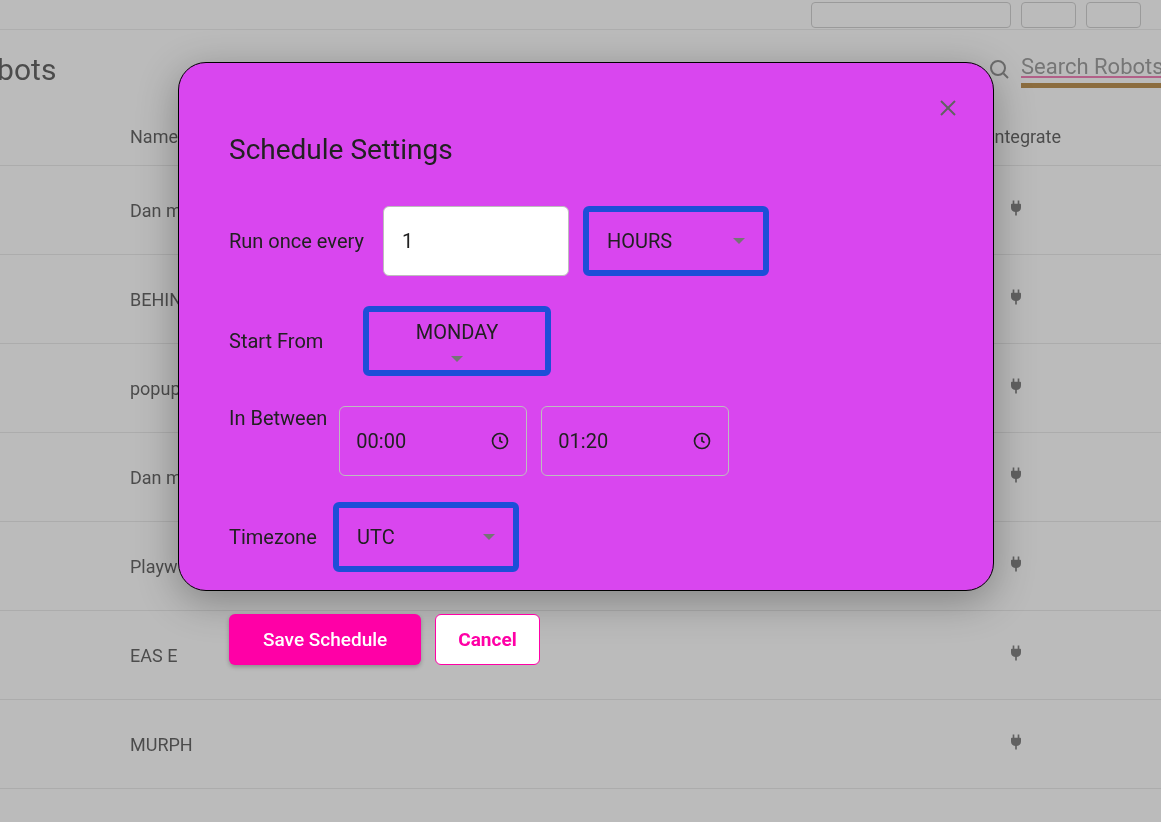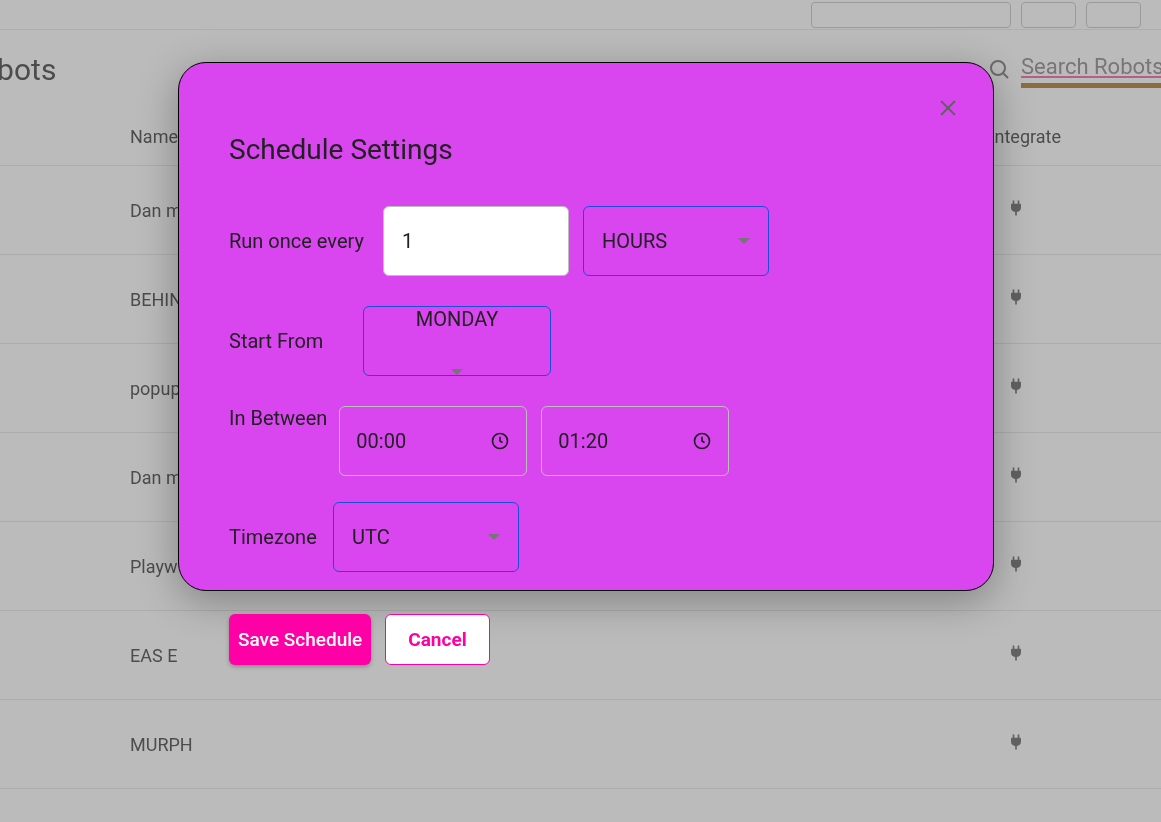--- a/index.html
+++ b/index.html
@@ -24,28 +24,28 @@
   
   .modal { position:absolute; left:178px; top:62px; width:816px; height:529px; background:#d946ef; border:1px solid #000; border-radius:28px; padding:50px; box-shadow:0 10px 40px rgba(0,0,0,0.3); }
   .modal-close { position:absolute; right:35px; top:35px; cursor:pointer; color:#616161; }
   .modal h2 { font-size:28px; font-weight:400; margin:20px 0 40px 0; color:#212121; }
   .form-row { display:flex; align-items:center; gap:14px; margin-bottom:30px; }
   .form-label { font-size:20px; color:#212121; min-width:140px; }
   .form-label.narrow { min-width:90px; }
   .form-col { display:flex; flex-direction:row; gap:12px; margin-bottom:26px; }
   .section-label { font-size:20px; color:#212121; }
   .num-input { width:186px; height:70px; border:1px solid #bdbdbd; border-radius:6px; font-size:20px; padding:0 18px; outline:none; color:#212121;}
-  .select { height:70px; border:1px solid #1d4ed8; border-radius:6px; display:flex; align-items:center; justify-content:space-between; padding:0 18px; cursor:pointer; font-size:20px; color:#212121; }
+  .select { height:70px; border:6px solid #1d4ed8; border-radius:6px; display:flex; align-items:center; justify-content:space-between; padding:8px 18px; cursor:pointer; font-size:20px; color:#212121; }
   .select.w186 { width:186px; }
   .select.w188 { width:188px;flex-direction:column; }
   .caret { width:0; height:0; border-left:6px solid transparent; border-right:6px solid transparent; border-top:6px solid #757575; }
   .time-inputs { display:flex; gap:14px; }
   .time-box { width:188px; height:70px; border:1px solid #bdbdbd; border-radius:6px; display:flex; align-items:center; justify-content:space-between; padding:0 16px; font-size:20px; color:#212121; cursor:pointer; }
   .btn-row { display:flex; gap:14px; margin-top:42px; }
-  .btn-primary { background:#ff00a6; color:#fff; border:none; border-radius:6px; padding:14px 9px; font-size:19px; font-weight:500; cursor:pointer; box-shadow:0 2px 4px rgba(0,0,0,0.25);}
+  .btn-primary { background:#ff00a6; color:#fff; border:none; border-radius:6px; padding:14px 34px; font-size:19px; font-weight:500; cursor:pointer; box-shadow:0 2px 4px rgba(0,0,0,0.25);}
   .btn-secondary { background:#fff; color:#ff00a6; border:1px solid #ff00a6; border-radius:6px; padding:12px 22px; font-size:19px; font-weight:700; cursor:pointer; }
   svg { display:block; }
 </style>
 </head>
 <body>
 
 <div class="page-bg">
   <div class="top-strip">
     <div class="fake-btn"></div>
     <div class="fake-btn small"></div>

